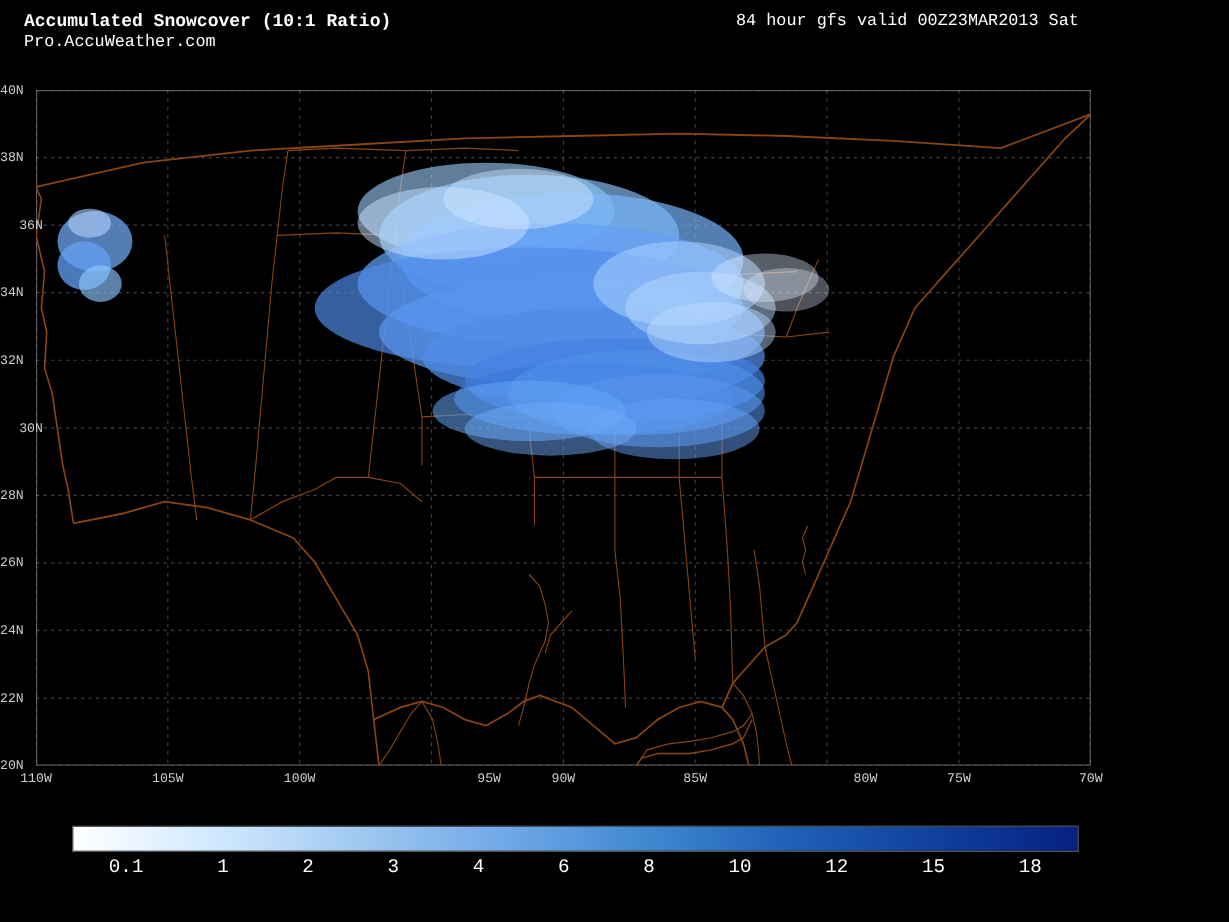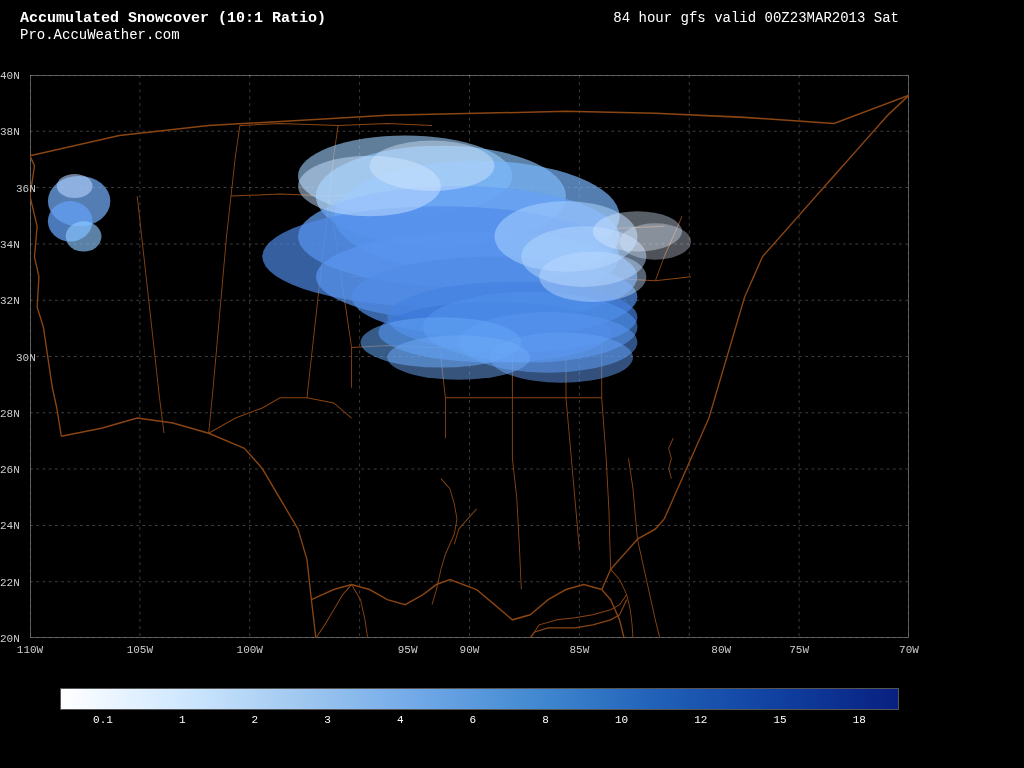--- a/index.html
+++ b/index.html
@@ -64,21 +64,21 @@
       height: 22px;
       background: linear-gradient(to right, #ffffff, #d0e8ff, #a0c8f0, #70a8e8, #4088d0, #2060b8, #1040a0, #082080);
       border: 1px solid #555;
     }
     #scale-labels {
       display: flex;
       justify-content: space-around;
       margin-top: 4px;
     }
     .scale-label {
-      font-size: 11px;
+      font-size: 16px;
       color: #fff;
     }
     
     #map-svg {
       position: absolute;
       top: 0;
       left: 0;
       width: 100%;
       height: 100%;
     }

